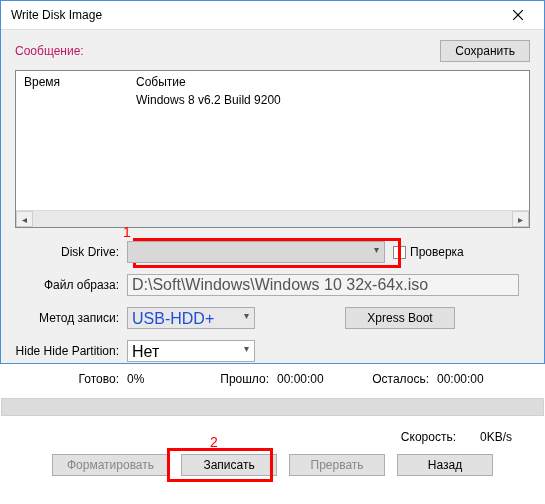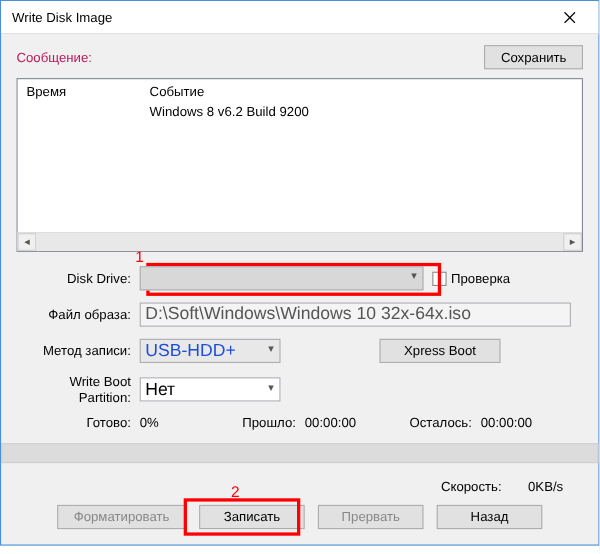--- a/index.html
+++ b/index.html
@@ -7,21 +7,21 @@
     font-family: "Segoe UI", Tahoma, sans-serif;
     font-size: 12px;
     background: #fff;
     width: 545px;
     height: 504px;
     overflow: hidden;
   }
   .window {
     border: 1px solid #4a90d9;
     width: 545px;
-    height: 496px;
+    height: 364px;
     display: flex;
     flex-direction: column;
     background: #f0f0f0;
   }
   .titlebar {
     background: #fff;
     height: 30px;
     display: flex;
     align-items: center;
     padding: 0 6px 0 10px;
@@ -246,21 +246,21 @@
         <span class="form-label">Метод записи:</span>
         <span class="select-wrap">
           <select class="select light method-select">
             <option>USB-HDD+</option>
           </select>
         </span>
         <button class="btn xpress-btn">Xpress Boot</button>
       </div>
 
       <div class="form-row">
-        <span class="form-label">Write Boot Partition:</span>
+        <span class="form-label">Hide Hide Partition:</span>
         <span class="select-wrap">
           <select class="select hide-select">
             <option>Нет</option>
           </select>
         </span>
       </div>
 
       <div class="status-row">
         <div style="width:112px;text-align:right;padding-right:8px;">Готово:</div>
         <div style="width:80px;">0%</div>

